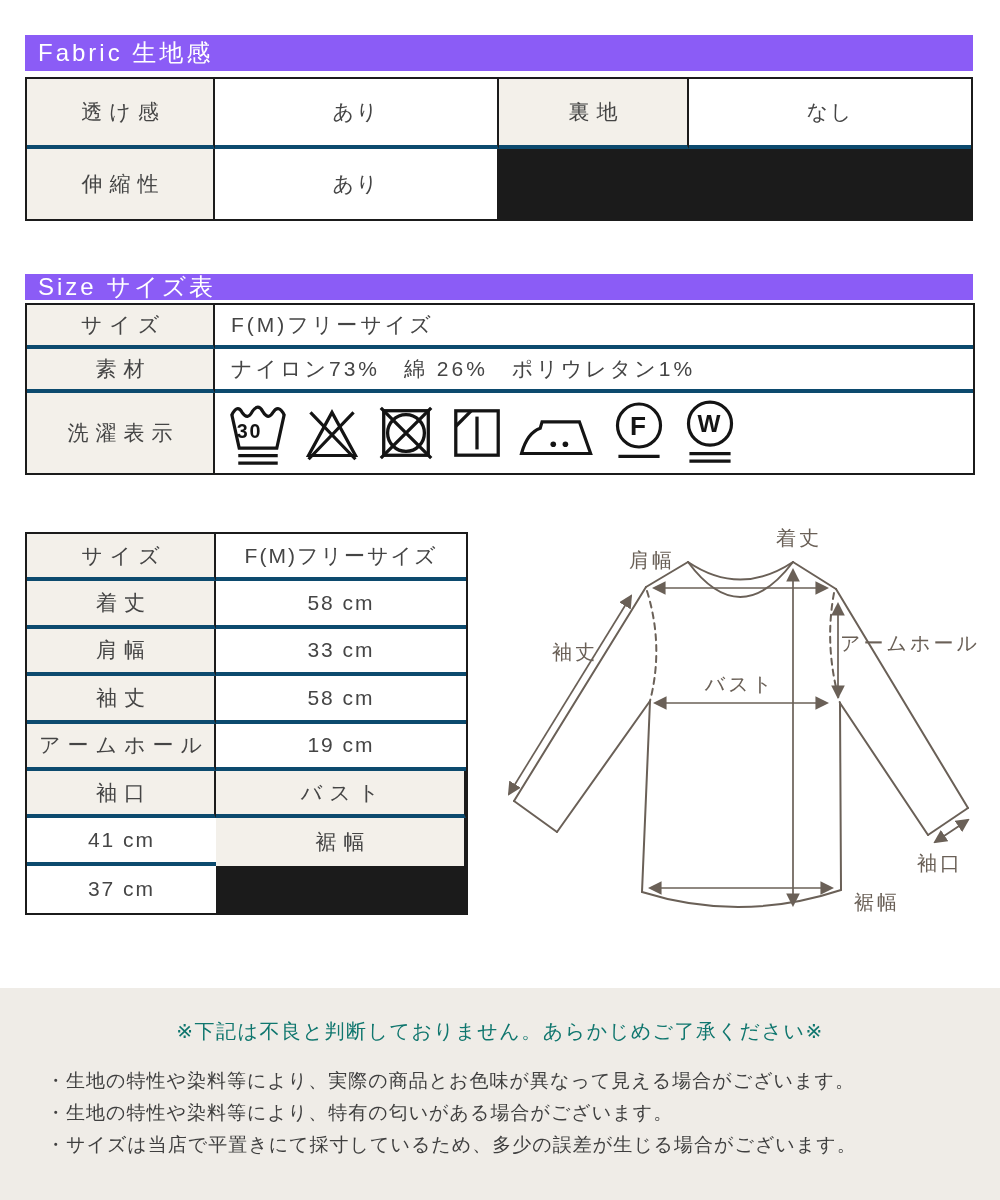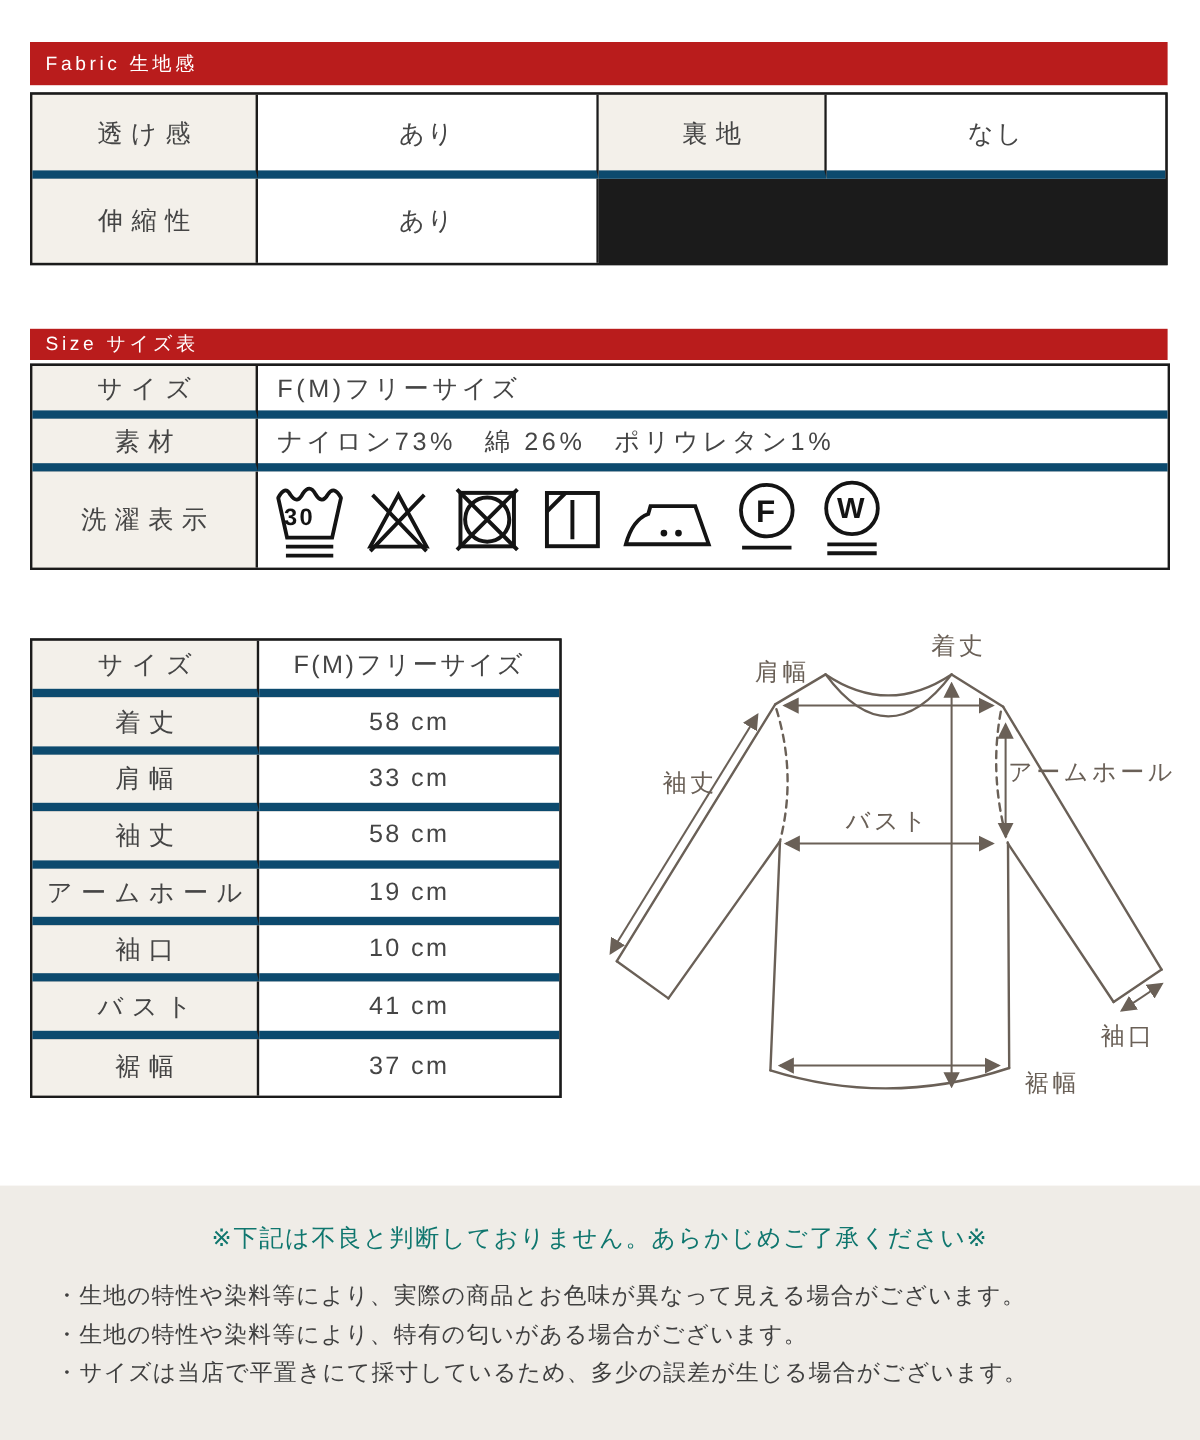--- a/index.html
+++ b/index.html
@@ -1,29 +1,29 @@
 <!DOCTYPE html>
 <html><head>
 <meta charset="utf-8">
 <style>
   html,body{margin:0;padding:0;background:#ffffff;}
   body{font-family:"Liberation Sans","DejaVu Sans",sans-serif;color:#454545;}
   .page{position:relative;width:1000px;height:1200px;background:#ffffff;overflow:hidden;}
 
-  .section-bar{position:absolute;left:25px;width:948px;background:#b91c1c;color:#ffffff;
-    font-size:16px;letter-spacing:3px;display:flex;align-items:center;padding-left:13px;
+  .section-bar{position:absolute;left:25px;width:948px;background:#8b5cf6;color:#ffffff;
+    font-size:24px;letter-spacing:3px;display:flex;align-items:center;padding-left:13px;
     box-sizing:border-box;}
   .bar-fabric{top:35px;height:36px;}
   .bar-size{top:274px;height:26px;}
 
   .tbl{position:absolute;display:grid;border:2px solid #1b1b1b;background:#1b1b1b;
     box-sizing:border-box;}
   .tbl > div{background:#ffffff;display:flex;align-items:center;justify-content:center;
     font-size:21px;letter-spacing:2px;box-sizing:border-box;border-right:2px solid #1b1b1b;
-    border-bottom:7px solid #0c4a6e;}
+    border-bottom:4px solid #0c4a6e;}
   .tbl > div.last-col{border-right:none;}
   .tbl > div.last-row{border-bottom:none;}
   .tbl > div.lbl{background:#f3f0ea;letter-spacing:7px;padding-left:7px;}
   .tbl > div.left{justify-content:flex-start;padding-left:16px;letter-spacing:3px;}
 
   #fabric-table{left:25px;top:77px;width:948px;grid-template-columns:188px 284px 190px 1fr;
     grid-template-rows:70px 70px;}
   #size-table{left:25px;top:303px;width:950px;grid-template-columns:188px 1fr;
     grid-template-rows:44px 44px 80px;}
   #measure-table{left:25px;top:532px;width:443px;grid-template-columns:189px 1fr;
@@ -125,21 +125,20 @@
     <div class="last-col">F(M)フリーサイズ</div>
     <div class="lbl">着丈</div>
     <div class="last-col">58 cm</div>
     <div class="lbl">肩幅</div>
     <div class="last-col">33 cm</div>
     <div class="lbl">袖丈</div>
     <div class="last-col">58 cm</div>
     <div class="lbl">アームホール</div>
     <div class="last-col">19 cm</div>
     <div class="lbl">袖口</div>
-    <div class="last-col">10 cm</div>
     <div class="lbl">バスト</div>
     <div class="last-col">41 cm</div>
     <div class="lbl last-row">裾幅</div>
     <div class="last-col last-row">37 cm</div>
   </div>
 
   <svg id="diagram" width="520" height="420" viewBox="0 0 520 420">
     <defs>
       <marker id="ah" viewBox="0 0 10 10" refX="8.5" refY="5" markerWidth="8" markerHeight="8" orient="auto-start-reverse">
         <path d="M0,0 L10,5 L0,10 Z" fill="#6a6057"></path>

